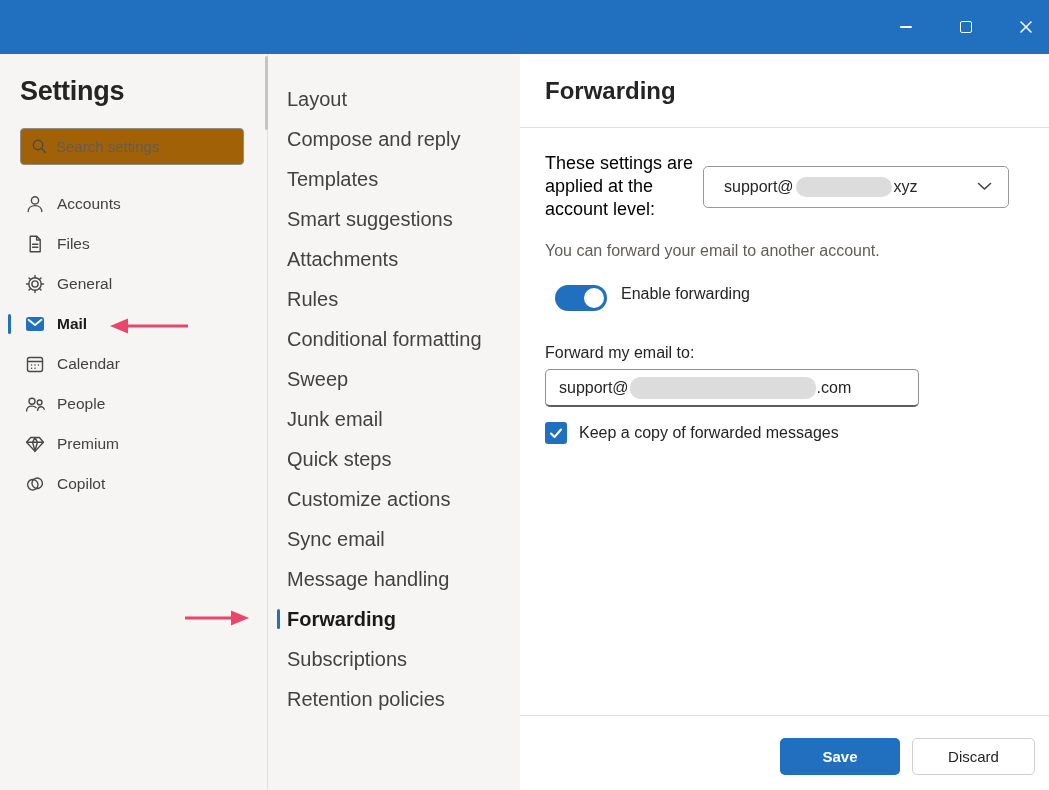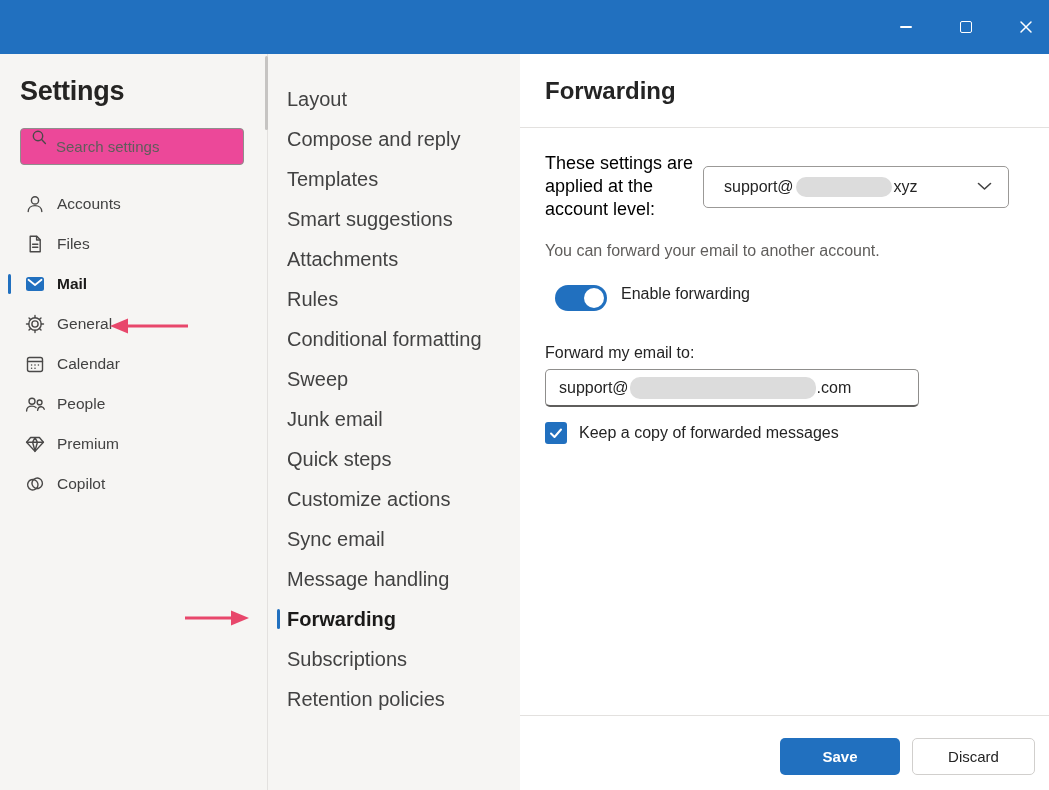--- a/index.html
+++ b/index.html
@@ -21,21 +21,21 @@
   
   .titlebar{height:54px;background:var(--accent);display:flex;justify-content:flex-end;align-items:stretch;gap:14px;}
   .win-btn{width:46px;background:transparent;border:none;display:flex;align-items:center;justify-content:center;cursor:pointer;}
   .glyph-min{width:12px;height:2px;background:#fff;border-radius:1px;display:block;}
   .glyph-max{width:12px;height:12px;border:1.6px solid #fff;border-radius:2px;display:block;}
   
   .app{display:flex;height:736px;}
   .sidebar{width:268px;background:var(--panel-gray);border-right:1px solid var(--divider);padding:18px 0 0 20px;position:relative;flex:none;}
   .scroll-thumb{position:absolute;right:-1px;top:2px;width:3px;height:74px;background:#c6c4c2;border-radius:2px;}
   .settings-title{font-size:27px;font-weight:bold;color:#252423;letter-spacing:-0.3px;margin-top:4px;}
-  .searchbox{margin-top:21px;width:224px;height:37px;background:#ec4899;border:1px solid #8f8e8c;border-radius:4px;display:flex;padding:0 8px 0 10px;}
+  .searchbox{margin-top:21px;width:224px;height:37px;background:#a16207;border:1px solid #8f8e8c;border-radius:4px;display:flex;align-items:center;padding:0 8px 0 10px;}
   .searchbox svg{flex:none;margin-right:8px;}
   .searchbox input{border:none;outline:none;flex:1;min-width:0;font-size:15px;color:var(--text-main);background:transparent;font-family:inherit;}
   .searchbox input::placeholder{color:#5f5d5b;opacity:1;}
   .side-list{margin:19px 0 0 -12px;}
   .side-item{height:40px;display:flex;align-items:center;position:relative;padding-left:16px;cursor:pointer;}
   .side-item .icon{width:22px;height:22px;flex:none;margin-right:11px;display:flex;align-items:center;justify-content:center;}
   .side-item .label{font-size:15.5px;color:var(--text-nav);}
   .side-item .sel-bar{position:absolute;left:0;top:10px;width:3px;height:20px;background:var(--accent);border-radius:2px;display:none;}
   .side-item.selected .sel-bar{display:block;}
   .side-item.selected .label{font-weight:bold;color:#1b1a19;}
@@ -117,39 +117,39 @@
         <div class="side-item">
           <span class="icon">
             <svg width="22" height="22" viewBox="0 0 22 22">
               <path d="M6.2 3.2 L12.8 3.2 L16.2 6.8 L16.2 18.8 L6.2 18.8 Z" stroke="#4a4948" stroke-width="1.4" fill="none" stroke-linecap="round" stroke-linejoin="round"></path>
               <path d="M12.6 3.4 L12.6 7 L16 7" stroke="#4a4948" stroke-width="1.4" fill="none" stroke-linecap="round" stroke-linejoin="round"></path>
               <path d="M8.6 11.2 L13.8 11.2 M8.6 14.2 L13.8 14.2" stroke="#4a4948" stroke-width="1.4" fill="none" stroke-linecap="round" stroke-linejoin="round"></path>
             </svg>
           </span>
           <span class="label">Files</span>
         </div>
-        <div class="side-item selected">
-          <span class="sel-bar"></span>
-          <span class="icon">
-            <svg width="22" height="22" viewBox="0 0 22 22">
-              <rect x="2" y="4" width="18" height="14" rx="2.5" fill="var(--accent)"></rect>
-              <path d="M4.5 6.8 L11 12 L17.5 6.8" stroke="#fff" stroke-width="1.8" fill="none" stroke-linecap="round" stroke-linejoin="round"></path>
-            </svg>
-          </span>
-          <span class="label">Mail</span>
-        </div>
         <div class="side-item">
           <span class="icon">
             <svg width="22" height="22" viewBox="0 0 22 22">
               <circle cx="11" cy="11" r="3.1" stroke="#4a4948" stroke-width="1.4" fill="none" stroke-linecap="round" stroke-linejoin="round"></circle>
               <circle cx="11" cy="11" r="6.2" stroke="#4a4948" stroke-width="1.4" fill="none" stroke-linecap="round" stroke-linejoin="round"></circle>
               <path d="M17.2 11 L19.5 11 M4.8 11 L2.5 11 M11 4.8 L11 2.5 M11 17.2 L11 19.5 M15.4 6.6 L17 5 M6.6 15.4 L5 17 M15.4 15.4 L17 17 M6.6 6.6 L5 5" stroke="#4a4948" stroke-width="1.4" fill="none" stroke-linecap="round" stroke-linejoin="round"></path>
             </svg>
           </span>
           <span class="label">General</span>
+        </div>
+        <div class="side-item selected">
+          <span class="sel-bar"></span>
+          <span class="icon">
+            <svg width="22" height="22" viewBox="0 0 22 22">
+              <rect x="2" y="4" width="18" height="14" rx="2.5" fill="var(--accent)"></rect>
+              <path d="M4.5 6.8 L11 12 L17.5 6.8" stroke="#fff" stroke-width="1.8" fill="none" stroke-linecap="round" stroke-linejoin="round"></path>
+            </svg>
+          </span>
+          <span class="label">Mail</span>
         </div>
         <div class="side-item">
           <span class="icon">
             <svg width="22" height="22" viewBox="0 0 22 22">
               <rect x="3.5" y="4.5" width="15" height="14" rx="2" stroke="#4a4948" stroke-width="1.4" fill="none" stroke-linecap="round" stroke-linejoin="round"></rect>
               <path d="M3.5 8.5 L18.5 8.5" stroke="#4a4948" stroke-width="1.4" fill="none" stroke-linecap="round" stroke-linejoin="round"></path>
               <circle cx="7.6" cy="12" r="0.8" fill="#4a4948"></circle>
               <circle cx="11" cy="12" r="0.8" fill="#4a4948"></circle>
               <circle cx="14.4" cy="12" r="0.8" fill="#4a4948"></circle>
               <circle cx="7.6" cy="15.2" r="0.8" fill="#4a4948"></circle>

